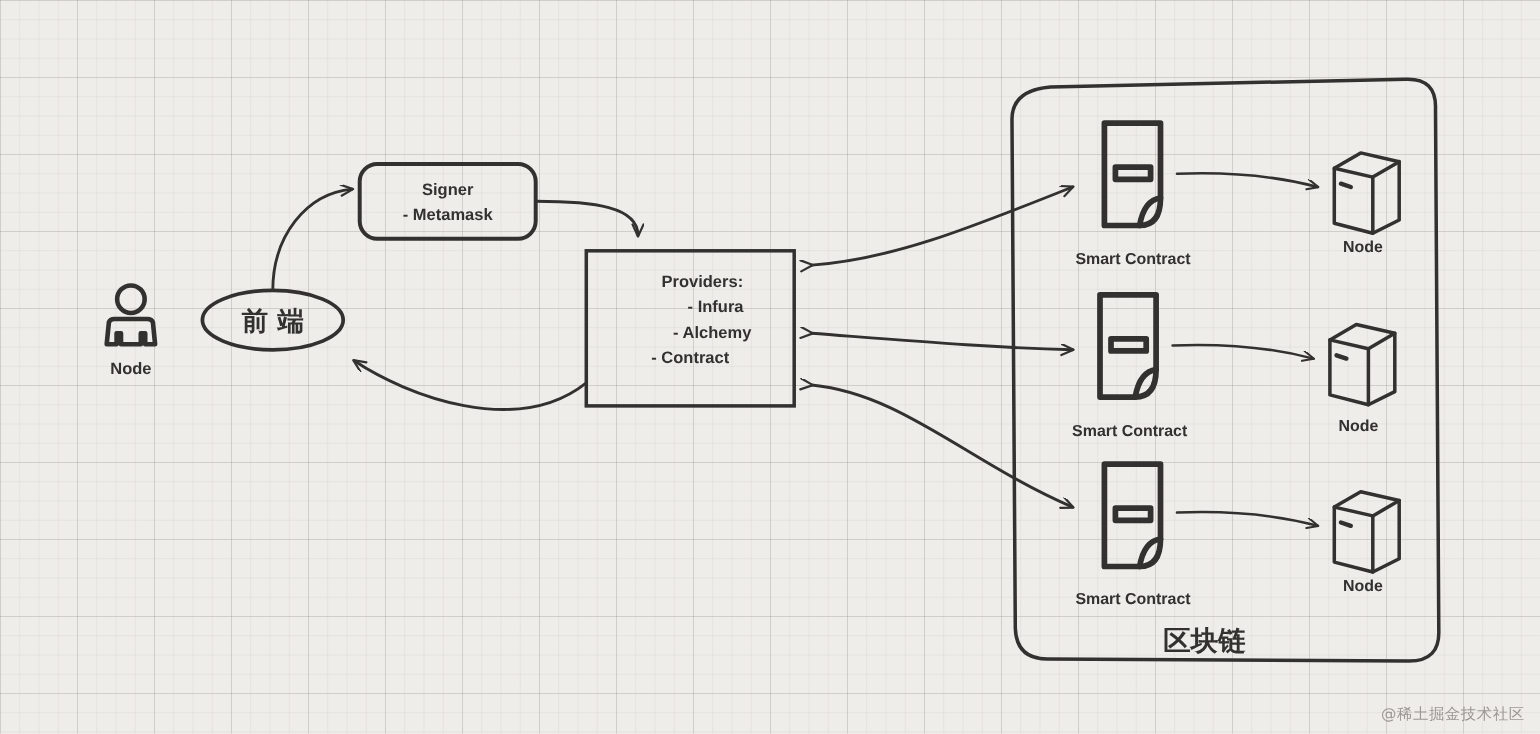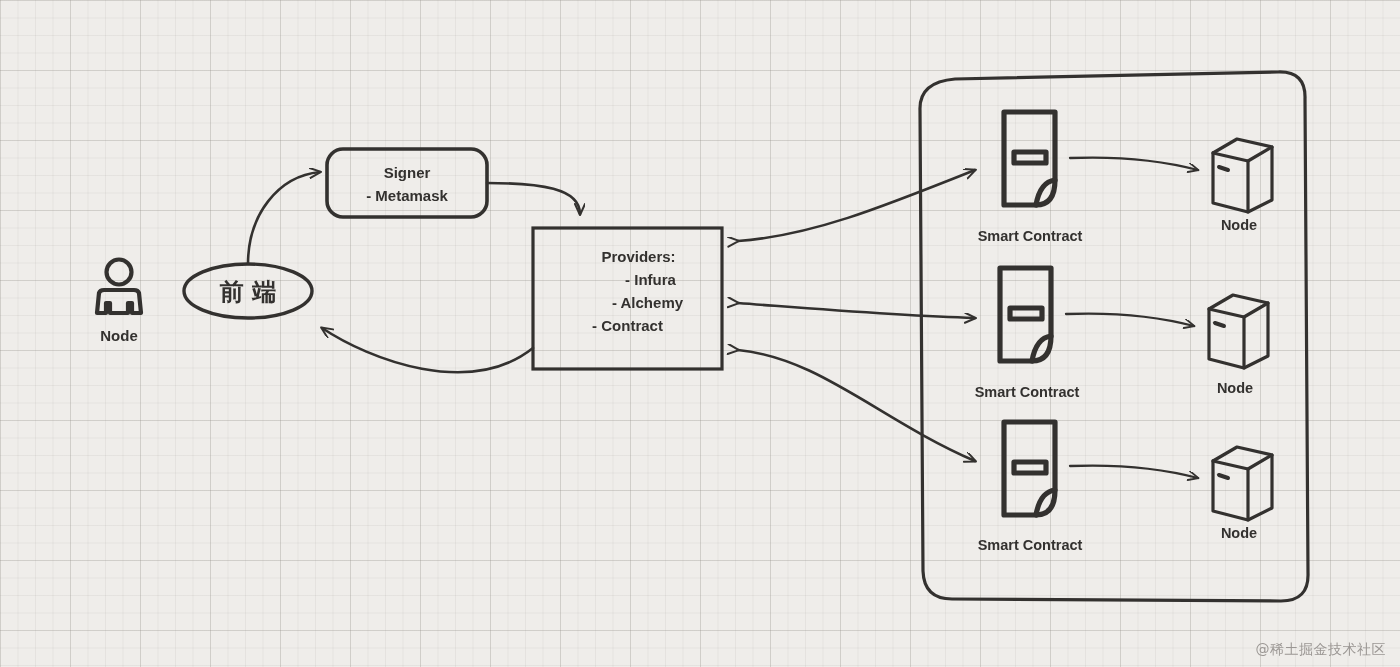--- a/index.html
+++ b/index.html
@@ -152,16 +152,17 @@
   <div class="lbl" style="left:533px; top:316px; width:189px; font-size:15px;">- Contract</div>
 
   <div class="lbl" style="left:945px; top:227px; width:170px; font-size:14.5px;">Smart Contract</div>
   <div class="lbl" style="left:942px; top:383px; width:170px; font-size:14.5px;">Smart Contract</div>
   <div class="lbl" style="left:945px; top:536px; width:170px; font-size:14.5px;">Smart Contract</div>
 
   <div class="lbl" style="left:1197px; top:216px; width:84px; font-size:14.5px;">Node</div>
   <div class="lbl" style="left:1193px; top:379px; width:84px; font-size:14.5px;">Node</div>
   <div class="lbl" style="left:1197px; top:524px; width:84px; font-size:14.5px;">Node</div>
 
+  <div class="lbl lbl-cjk" style="left:1035px; top:566px; width:120px; font-size:25px;">区块链</div>
 
   <div id="watermark">@稀土掘金技术社区</div>
 
 </div>
 
 </body></html>

